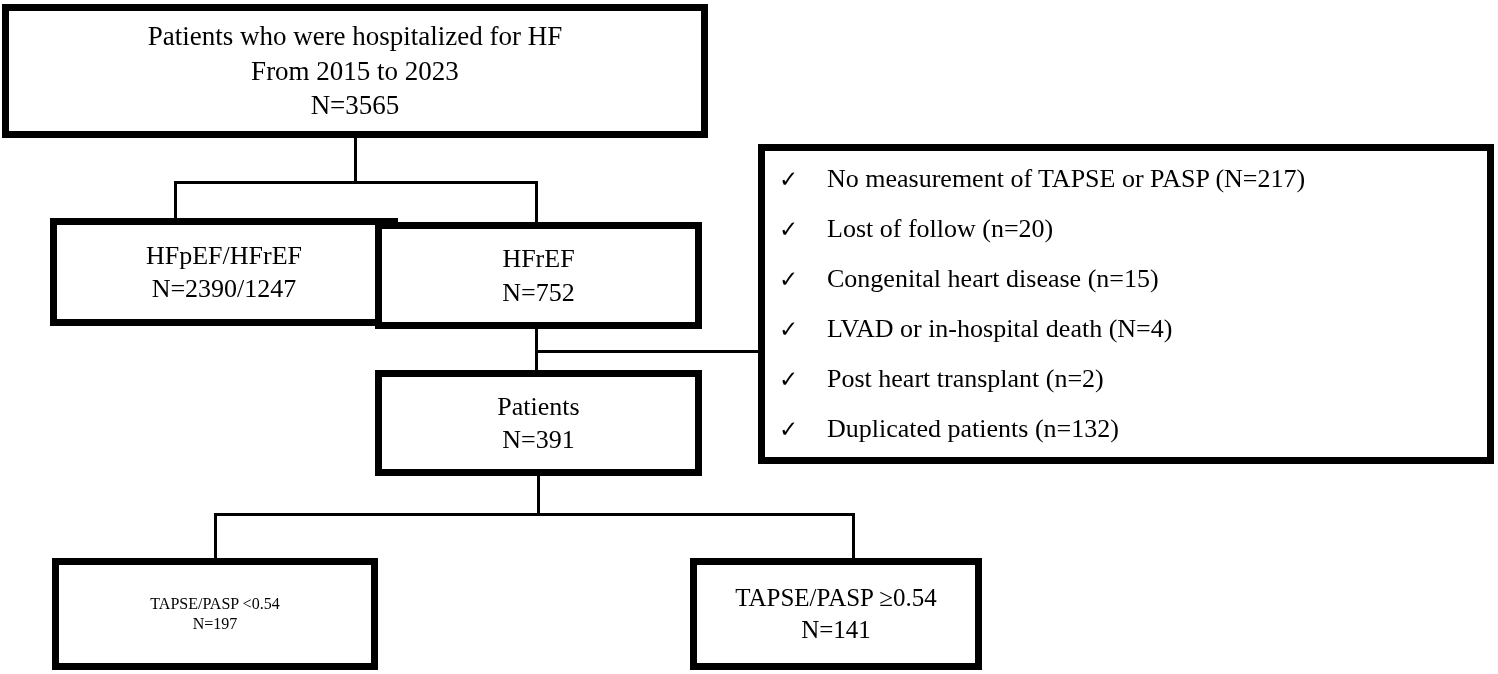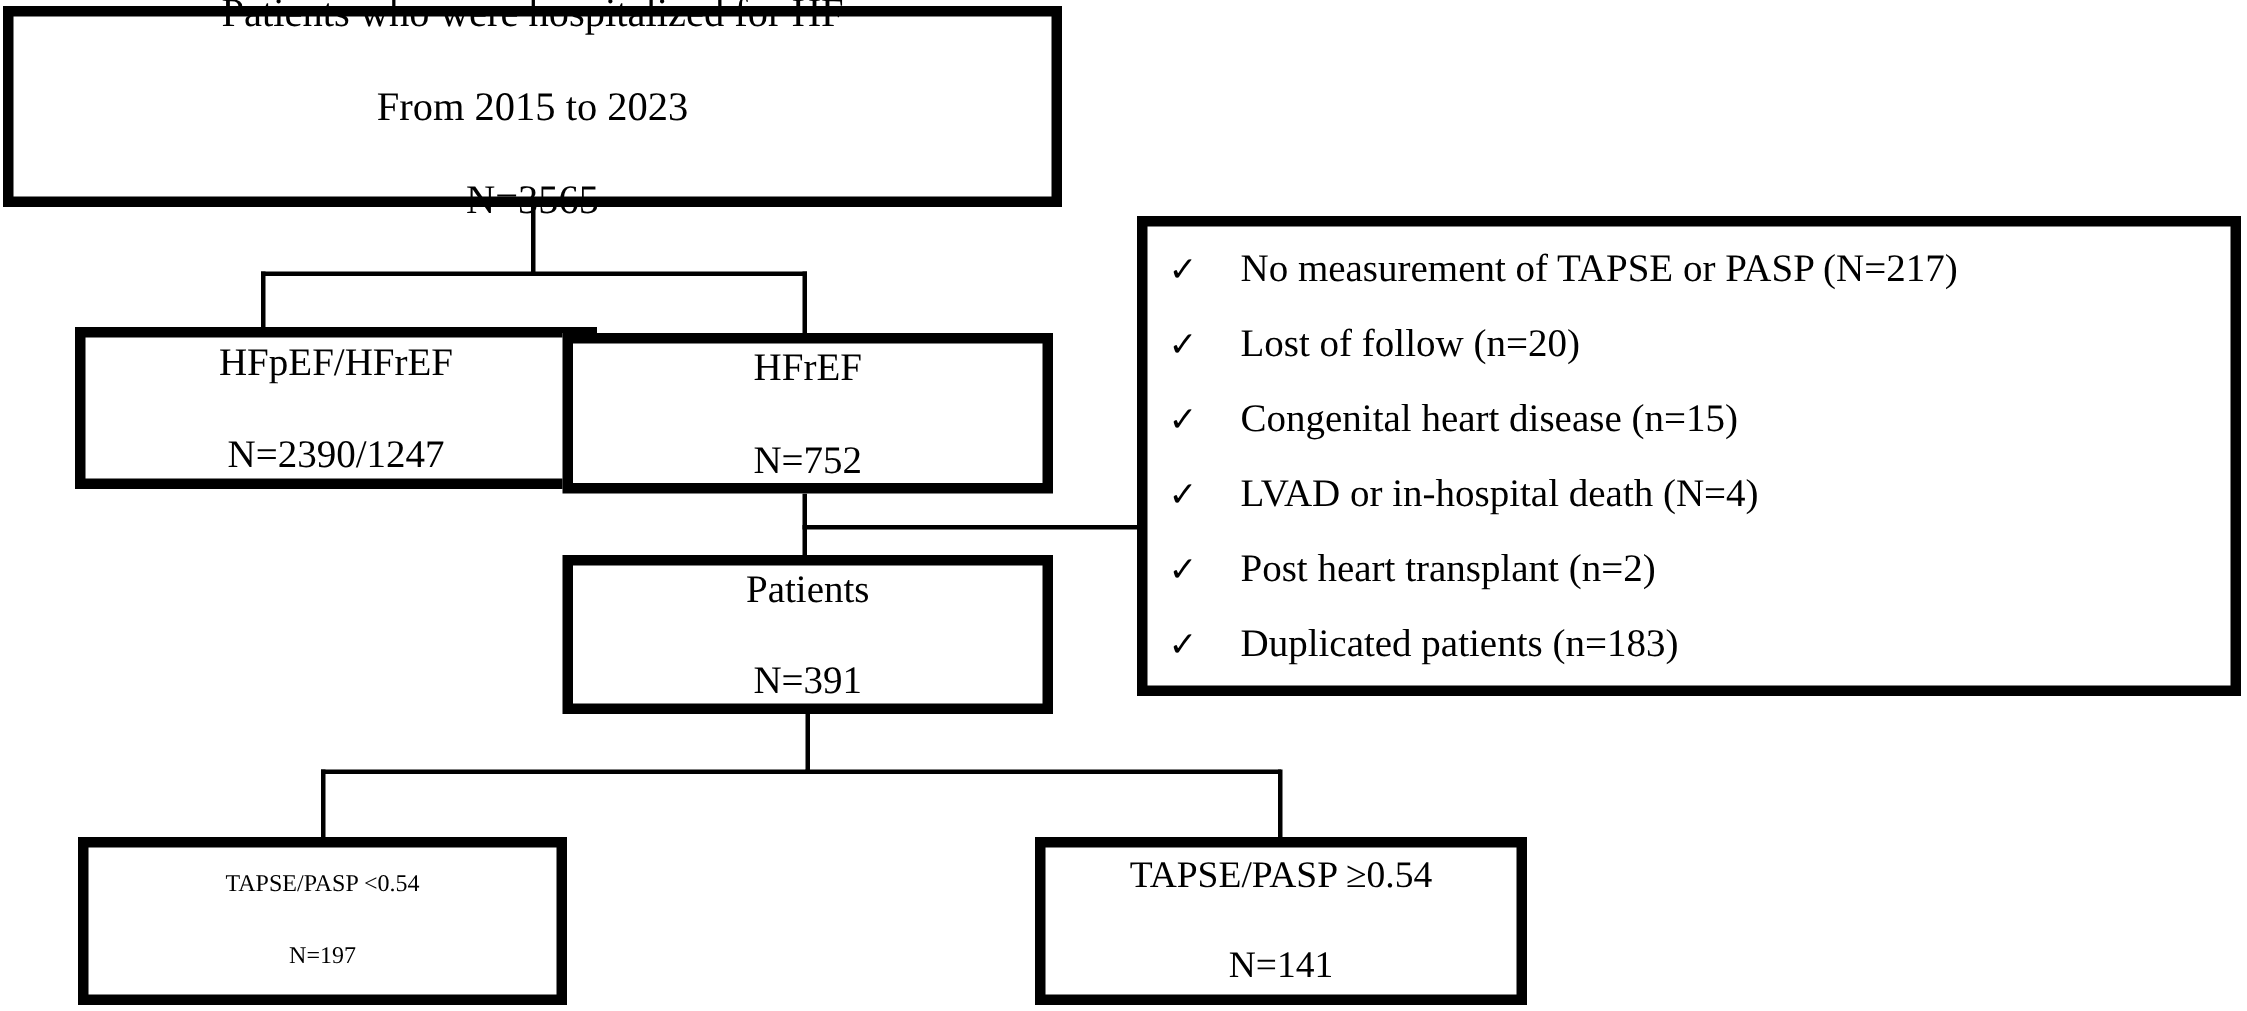--- a/index.html
+++ b/index.html
@@ -23,33 +23,32 @@
     position: absolute;
     box-sizing: border-box;
     background: #ffffff;
     border: 7px solid #000000;
     display: flex;
     flex-direction: column;
     align-items: center;
     justify-content: center;
     text-align: center;
     line-height: 1.28;
-    gap: 28px;
   }
   .fbox .ln {
     display: block;
     white-space: nowrap;
   }
 
   #box-cohort      { left: 2px;   top: 4px;   width: 706px; height: 134px; font-size: 27px; }
   #box-hfpef       { left: 2px;   top: 218px; width: 348px; height: 108px; font-size: 26px; margin-left: 48px; }
   #box-hfmref      { left: 375px; top: 222px; width: 327px; height: 107px; font-size: 26px; }
   #box-included    { left: 375px; top: 370px; width: 327px; height: 106px; font-size: 26px; }
   #box-low-ratio   { left: 52px;  top: 558px; width: 326px; height: 112px; font-size: 16px; }
-  #box-high-ratio  { left: 690px; top: 558px; width: 328px; height: 112px; font-size: 25px; }
+  #box-high-ratio  { left: 690px; top: 558px; width: 292px; height: 112px; font-size: 25px; }
 
   
   #box-exclusions {
     position: absolute;
     left: 758px;
     top: 144px;
     width: 736px;
     height: 320px;
     box-sizing: border-box;
     background: #ffffff;
@@ -145,17 +144,17 @@
     <div class="excl-item">
       <span class="excl-check">✓</span>
       <span class="excl-text">LVAD or in-hospital death (N=4)</span>
     </div>
     <div class="excl-item">
       <span class="excl-check">✓</span>
       <span class="excl-text">Post heart transplant (n=2)</span>
     </div>
     <div class="excl-item">
       <span class="excl-check">✓</span>
-      <span class="excl-text">Duplicated patients (n=183)</span>
+      <span class="excl-text">Duplicated patients (n=132)</span>
     </div>
   </div>
 
 </div>
 
 </body></html>

